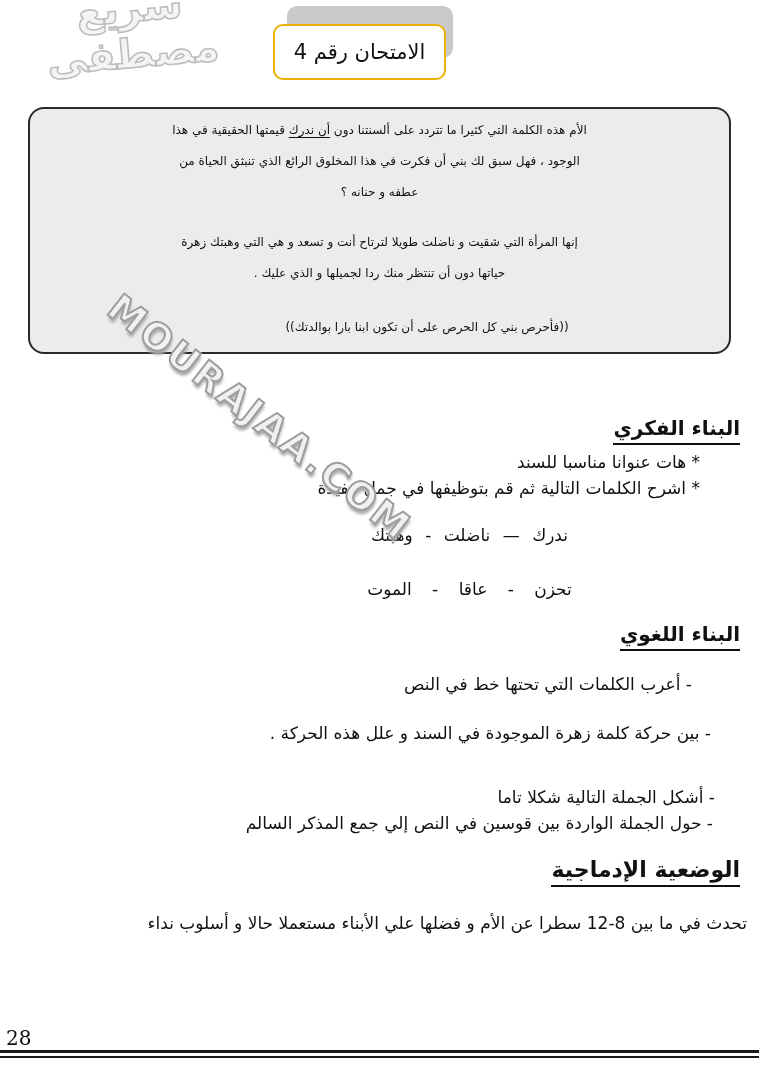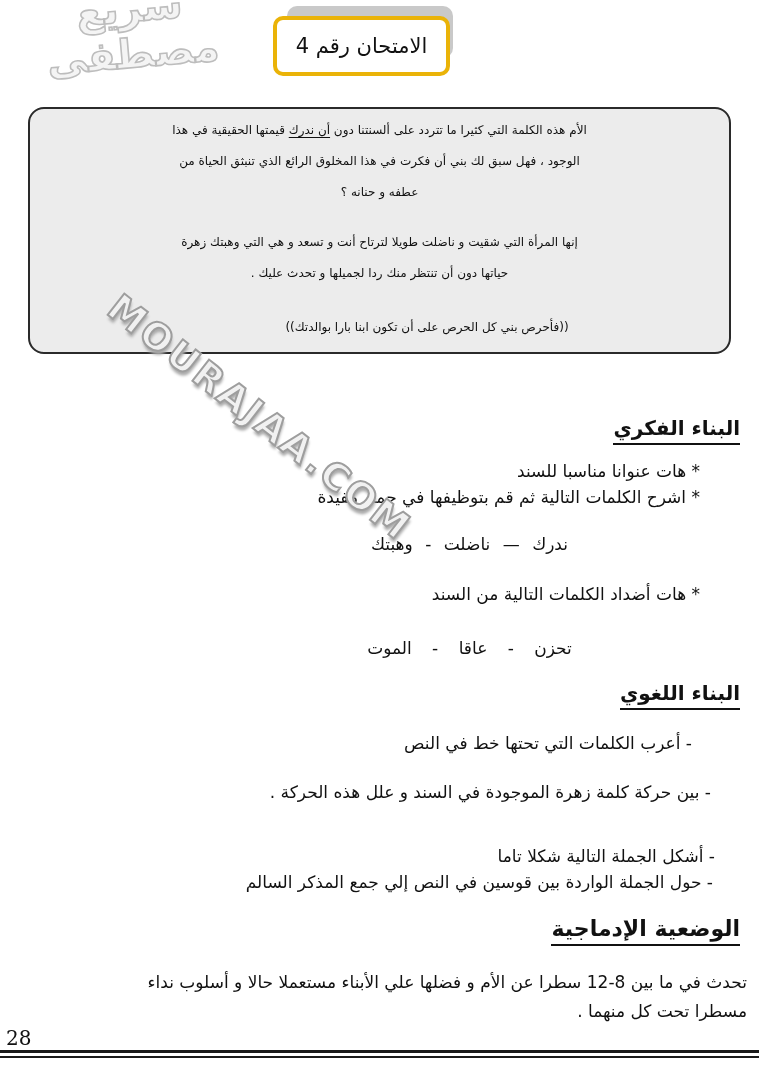--- a/index.html
+++ b/index.html
@@ -15,22 +15,22 @@
     transform:rotate(-5deg);transform-origin:left top;
     color:#f4f4f4;-webkit-text-stroke:1.6px #bdbdbd;
     text-align:center;direction:rtl;z-index:3;
   }
   
   .title-shadow{
     position:absolute;left:287px;top:6px;width:166px;height:52px;
     background:#c9c9c9;border-radius:10px;
   }
   .title-box{
-    position:absolute;left:273px;top:16px;width:169px;height:52px;
-    background:#ffffff;border:4px solid #eab308;border-radius:10px;
+    position:absolute;left:273px;top:24px;width:169px;height:52px;
+    background:#ffffff;border:2px solid #eab308;border-radius:10px;
     display:flex;align-items:center;justify-content:center;
     font-size:21px;z-index:2;
   }
   
   .passage{
     position:absolute;left:28px;top:107px;width:703px;height:247px;
     box-sizing:border-box;background:#ececec;border:2px solid #2a2a2a;
     border-radius:16px;padding:6px 14px;font-size:12px;line-height:31px;
     text-align:center;z-index:1;
   }
@@ -48,21 +48,21 @@
     direction:ltr;z-index:6;
   }
   
   .content{position:absolute;left:0;right:0;top:342px;font-size:17px;z-index:2;}
   .h{font-weight:bold;font-size:20px;text-align:right;}
   .h .ht{display:inline-block;border-bottom:2px solid #111;padding-bottom:3px;}
   .h-fikri{margin:74px 19px 0 0;}
   .h-lughawi{margin:20px 19px 0 0;}
   .h-idmajiya{margin:21px 19px 0 0;font-size:22px;}
   .q{line-height:26px;text-align:right;}
-  .q-f1{margin-top:13px;padding-right:59px;}
+  .q-f1{margin-top:4px;padding-right:59px;}
   .q-f2{padding-right:59px;}
   .words{line-height:26px;text-align:center;padding-left:180px;word-spacing:7px;}
   .words-1{margin-top:21px;}
   .words-2{margin-top:28px;word-spacing:15px;}
   .q-f3{margin-top:24px;padding-right:59px;}
   .q-l1{margin-top:20px;padding-right:67px;}
   .q-l2{margin-top:23px;padding-right:48px;}
   .q-l3{margin-top:38px;padding-right:44px;}
   .q-ex{padding-right:46px;}
   .q-l4{padding-right:46px;}
@@ -88,49 +88,47 @@
   <div class="title-shadow"></div>
   <div class="title-box">
     <span>الامتحان رقم 4</span>
   </div>
 
   <div class="passage">
     <div class="line"><span>الأم هذه الكلمة التي كثيرا ما تتردد على ألسنتنا دون </span><span class="u">أن ندرك</span><span> قيمتها الحقيقية في هذا</span></div>
     <div class="line">الوجود ، فهل سبق لك بني أن فكرت في هذا المخلوق الرائع الذي تنبثق الحياة من</div>
     <div class="line">عطفه و حنانه ؟</div>
     <div class="line p2">إنها المرأة التي شقيت و ناضلت طويلا لترتاح أنت و تسعد و هي التي وهبتك زهرة</div>
-    <div class="line">حياتها دون أن تنتظر منك ردا لجميلها و تحدث عليك .</div>
+    <div class="line">حياتها دون أن تنتظر منك ردا لجميلها و الذي عليك .</div>
     <div class="line quote">((فأحرص بني كل الحرص على أن تكون ابنا بارا بوالدتك))</div>
   </div>
 
   <div class="watermark">MOURAJAA.COM</div>
 
   <div class="content">
 
     <div class="h h-fikri">
       <span class="ht">البناء الفكري</span>
     </div>
     <div class="q q-f1">* هات عنوانا مناسبا للسند</div>
     <div class="q q-f2">* اشرح الكلمات التالية ثم قم بتوظيفها في جمل مفيدة</div>
     <div class="words words-1">ندرك — ناضلت - وهبتك</div>
-    <div class="q q-f3">* هات أضداد الكلمات التالية من السند</div>
     <div class="words words-2">تحزن - عاقا - الموت</div>
 
     <div class="h h-lughawi">
       <span class="ht">البناء اللغوي</span>
     </div>
     <div class="q q-l1">- أعرب الكلمات التي تحتها خط في النص</div>
     <div class="q q-l2">- بين حركة كلمة زهرة الموجودة في السند و علل هذه الحركة .</div>
     <div class="q q-l3">- أشكل الجملة التالية شكلا تاما</div>
     <div class="q q-l4">- حول الجملة الواردة بين قوسين في النص إلي جمع المذكر السالم</div>
 
     <div class="h h-idmajiya">
       <span class="ht">الوضعية الإدماجية</span>
     </div>
     <div class="task task-1">تحدث في ما بين 8-12 سطرا عن الأم و فضلها علي الأبناء مستعملا حالا و أسلوب نداء</div>
-    <div class="task">مسطرا تحت كل منهما .</div>
 
   </div>
 
   <div class="page-number">28</div>
   <div class="footer-rule"></div>
 
 </div>
 
 </body></html>

